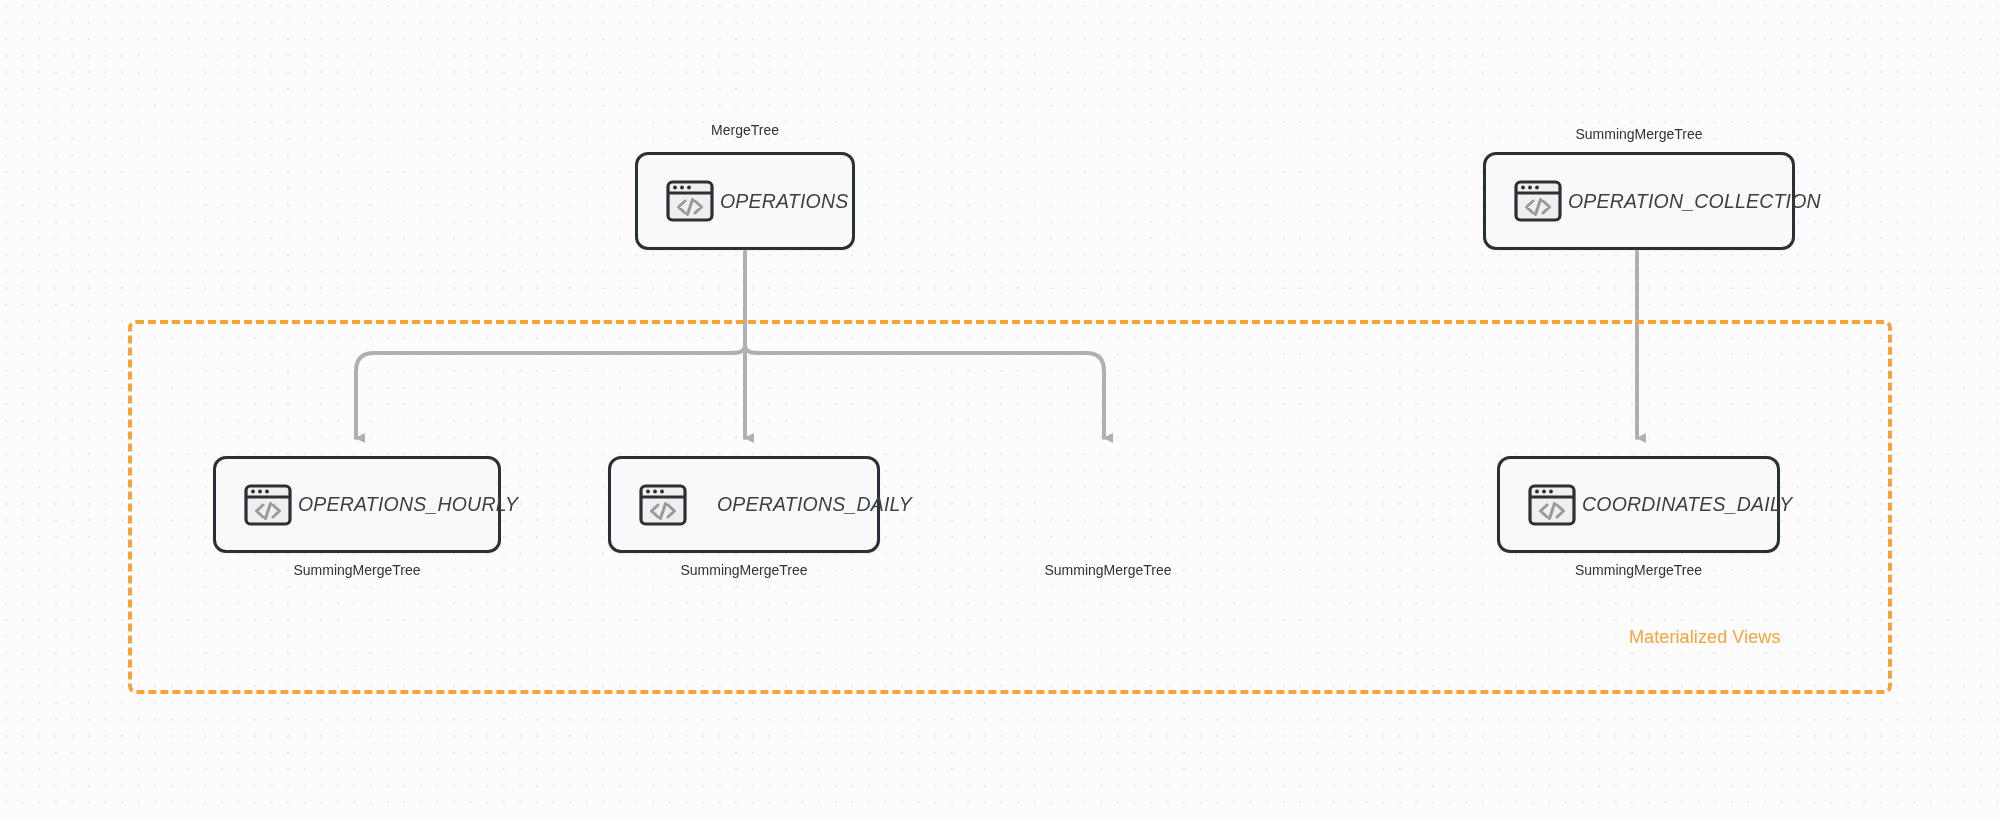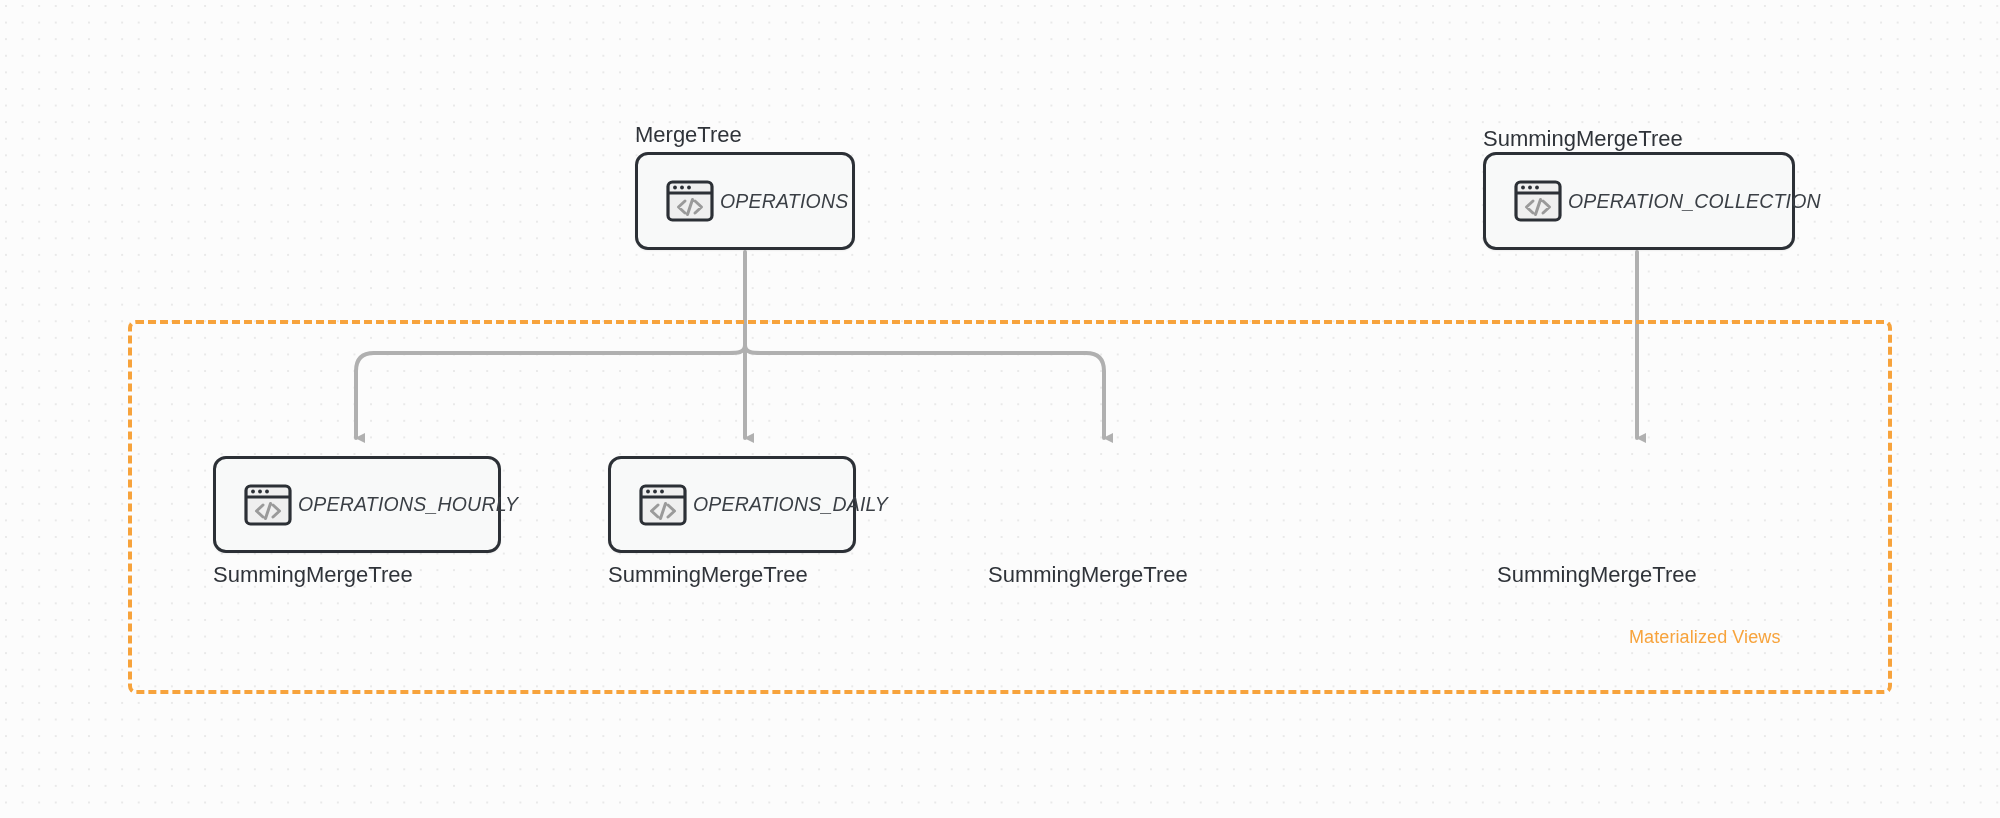--- a/index.html
+++ b/index.html
@@ -75,21 +75,22 @@
     font-size: 19.5px;
     font-style: italic;
     color: #3a3f45;
     letter-spacing: 0.2px;
     white-space: nowrap;
   }
 
   
   .caption {
     position: absolute;
-    font-size: 22px;
+    text-align: center;
+    font-size: 14px;
     color: #2f3339;
     white-space: nowrap;
   }
 </style>
 </head>
 <body>
 
 <div id="canvas">
 
   <svg id="edges" viewBox="0 0 2000 818" width="2000" height="818" xmlns="http://www.w3.org/2000/svg">
@@ -148,30 +149,41 @@
       <path d="M4 18 H48" stroke="#2c3036" stroke-width="3.2"></path>
       <circle cx="11" cy="12.5" r="1.9" fill="#2c3036"></circle>
       <circle cx="18" cy="12.5" r="1.9" fill="#2c3036"></circle>
       <circle cx="25" cy="12.5" r="1.9" fill="#2c3036"></circle>
       <path d="M21 26 L14.5 32 L21 38 M31 26 L37.5 32 L31 38 M28.5 24.5 L23.5 39.5" fill="none" stroke="#9a9a9a" stroke-width="3" stroke-linecap="round" stroke-linejoin="round"></path>
     </svg>
     <span class="node-label">OPERATION_COLLECTION</span>
   </div>
   <div class="caption" style="left:213px; top:562px; width:288px;">SummingMergeTree</div>
 
-  <div class="node" style="left:608px; top:456px; width:248px; height:97px;">
+  <div class="node" style="left:608px; top:456px; width:272px; height:97px;gap:24px;">
     <svg class="node-icon" viewBox="0 0 52 52">
       <rect x="4" y="7" width="44" height="38" rx="4.5" fill="#efefef" stroke="#2c3036" stroke-width="3.2"></rect>
       <path d="M4 18 H48" stroke="#2c3036" stroke-width="3.2"></path>
       <circle cx="11" cy="12.5" r="1.9" fill="#2c3036"></circle>
       <circle cx="18" cy="12.5" r="1.9" fill="#2c3036"></circle>
       <circle cx="25" cy="12.5" r="1.9" fill="#2c3036"></circle>
       <path d="M21 26 L14.5 32 L21 38 M31 26 L37.5 32 L31 38 M28.5 24.5 L23.5 39.5" fill="none" stroke="#9a9a9a" stroke-width="3" stroke-linecap="round" stroke-linejoin="round"></path>
     </svg>
     <span class="node-label">OPERATIONS_DAILY</span>
   </div>
   <div class="caption" style="left:608px; top:562px; width:272px;">SummingMergeTree</div>
 
   <div class="caption" style="left:988px; top:562px; width:240px;">SummingMergeTree</div>
 
+  <div class="node" style="left:1497px; top:456px; width:283px; height:97px;">
+    <svg class="node-icon" viewBox="0 0 52 52">
+      <rect x="4" y="7" width="44" height="38" rx="4.5" fill="#efefef" stroke="#2c3036" stroke-width="3.2"></rect>
+      <path d="M4 18 H48" stroke="#2c3036" stroke-width="3.2"></path>
+      <circle cx="11" cy="12.5" r="1.9" fill="#2c3036"></circle>
+      <circle cx="18" cy="12.5" r="1.9" fill="#2c3036"></circle>
+      <circle cx="25" cy="12.5" r="1.9" fill="#2c3036"></circle>
+      <path d="M21 26 L14.5 32 L21 38 M31 26 L37.5 32 L31 38 M28.5 24.5 L23.5 39.5" fill="none" stroke="#9a9a9a" stroke-width="3" stroke-linecap="round" stroke-linejoin="round"></path>
+    </svg>
+    <span class="node-label">COORDINATES_DAILY</span>
+  </div>
   <div class="caption" style="left:1497px; top:562px; width:283px;">SummingMergeTree</div>
 
 </div>
 
 </body></html>

